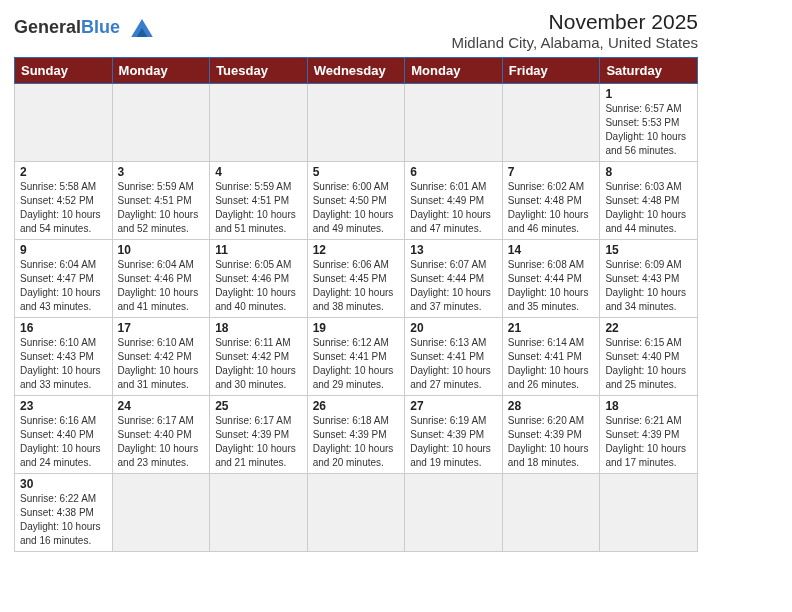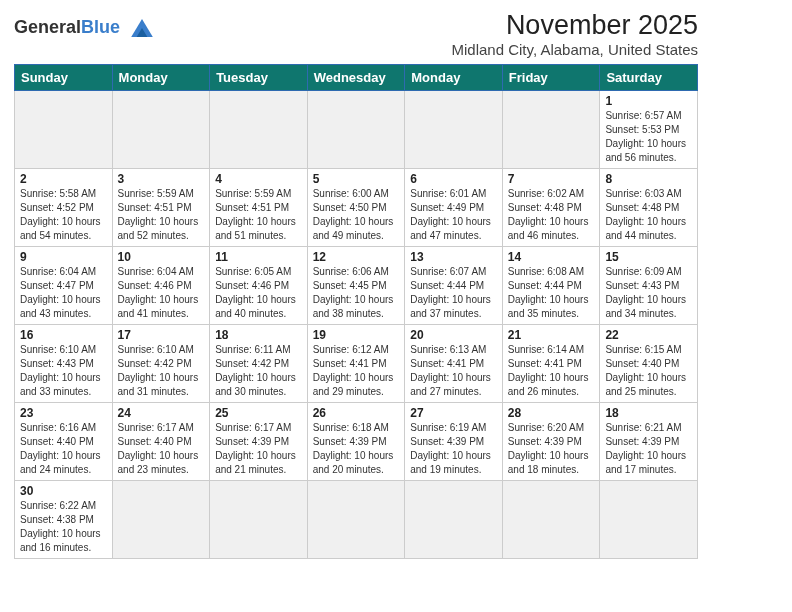--- a/index.html
+++ b/index.html
@@ -38,37 +38,37 @@
     }
     .logo-icon {
       width: 36px;
       height: 36px;
       margin-left: 4px;
     }
     .title-block {
       text-align: right;
     }
     .title-block h1 {
-      font-size: 27px;
+      font-size: 21px;
       font-weight: normal;
       color: #222;
     }
     .title-block h2 {
       font-size: 15px;
       font-weight: normal;
       color: #444;
       margin-left: 16px;
     }
     .calendar {
       width: 100%;
       border-collapse: collapse;
       border: 1px solid #ccc;
     }
     .calendar th {
-      background: #0f766e;
+      background: #7f1d1d;
       color: #fff;
       font-size: 13px;
       font-weight: bold;
       text-align: left;
       padding: 5px 6px;
       border: 1px solid #2e6ab0;
     }
     .calendar td {
       border: 1px solid #ccc;
       vertical-align: top;

